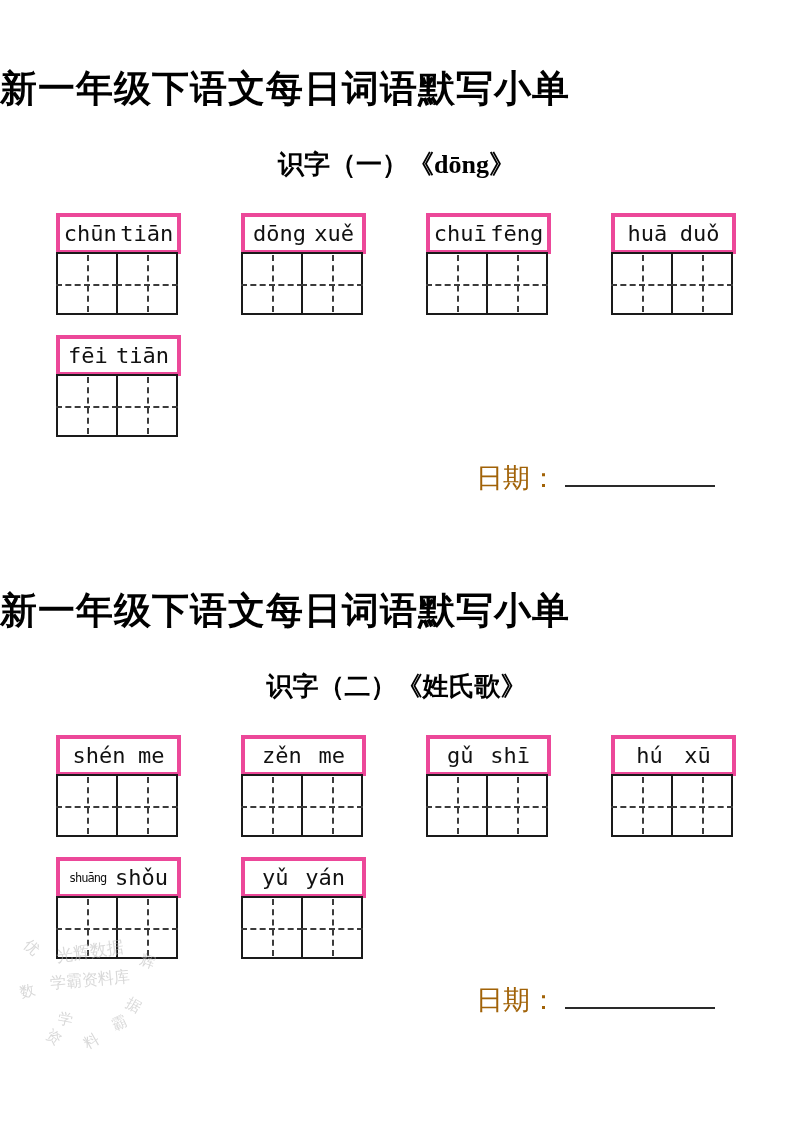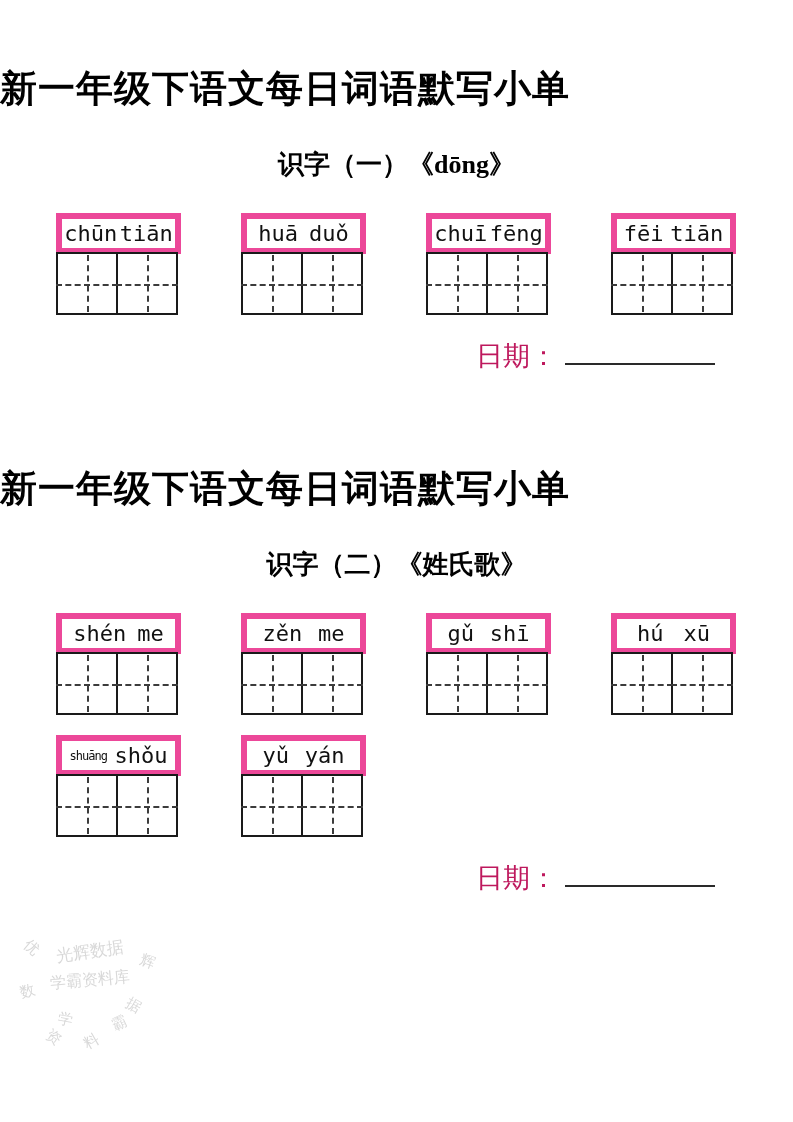--- a/index.html
+++ b/index.html
@@ -43,21 +43,21 @@
     grid-template-columns: repeat(4, 125px);
     column-gap: 60px;
     row-gap: 20px;
     justify-content: start;
   }
   .card { width: 125px; }
   .pinyin {
     box-sizing: border-box;
     width: 125px;
     height: 41px;
-    border: 6px solid #ec4899;
+    border: 4px solid #ec4899;
     background: transparent;
     display: flex;
     align-items: center;
     justify-content: space-evenly;
     font-family: "DejaVu Sans Mono", monospace;
     font-size: 22px;
     color: #111111;
     white-space: nowrap;
     overflow: visible;
   }
@@ -89,21 +89,21 @@
     top: 50%;
     left: -2px;
     right: -2px;
     border-top: 2px dashed #3c3c3c;
   }
   .date-row {
     margin-top: 21px;
     text-align: right;
     padding-right: 78px;
     font-size: 27px;
-    color: #be185d;
+    color: #a16207;
     line-height: 1.2;
   }
   .date-line {
     display: inline-block;
     width: 150px;
     height: 1em;
     border-bottom: 2px solid #2a2a2a;
     vertical-align: baseline;
     margin-left: 8px;
   }
@@ -138,32 +138,42 @@
             <span class="syll">chūn</span>
             <span class="syll">tiān</span>
           </div>
           <div class="squares">
             <div class="square"></div>
             <div class="square"></div>
           </div>
         </div>
         <div class="card">
           <div class="pinyin">
+            <span class="syll">dōng</span>
+            <span class="syll">xuě</span>
+          </div>
+          <div class="squares">
+            <div class="square"></div>
+            <div class="square"></div>
+          </div>
+        </div>
+        <div class="card">
+          <div class="pinyin">
+            <span class="syll">chuī</span>
+            <span class="syll">fēng</span>
+          </div>
+          <div class="squares">
+            <div class="square"></div>
+            <div class="square"></div>
+          </div>
+        </div>
+        <div class="card">
+          <div class="pinyin">
             <span class="syll">huā</span>
             <span class="syll">duǒ</span>
-          </div>
-          <div class="squares">
-            <div class="square"></div>
-            <div class="square"></div>
-          </div>
-        </div>
-        <div class="card">
-          <div class="pinyin">
-            <span class="syll">chuī</span>
-            <span class="syll">fēng</span>
           </div>
           <div class="squares">
             <div class="square"></div>
             <div class="square"></div>
           </div>
         </div>
         <div class="card">
           <div class="pinyin">
             <span class="syll">fēi</span>
             <span class="syll">tiān</span>

